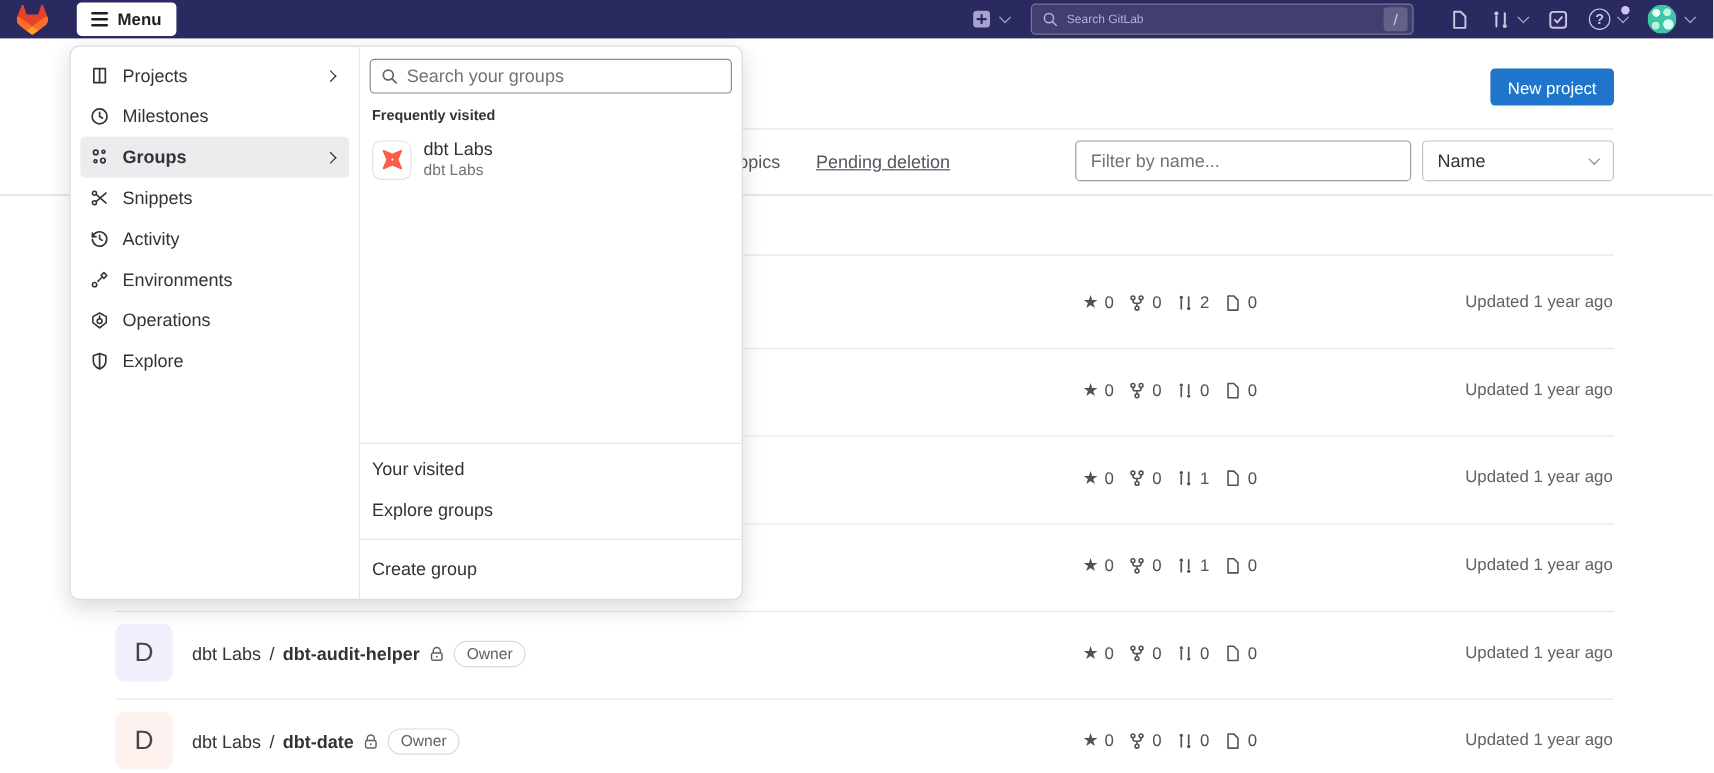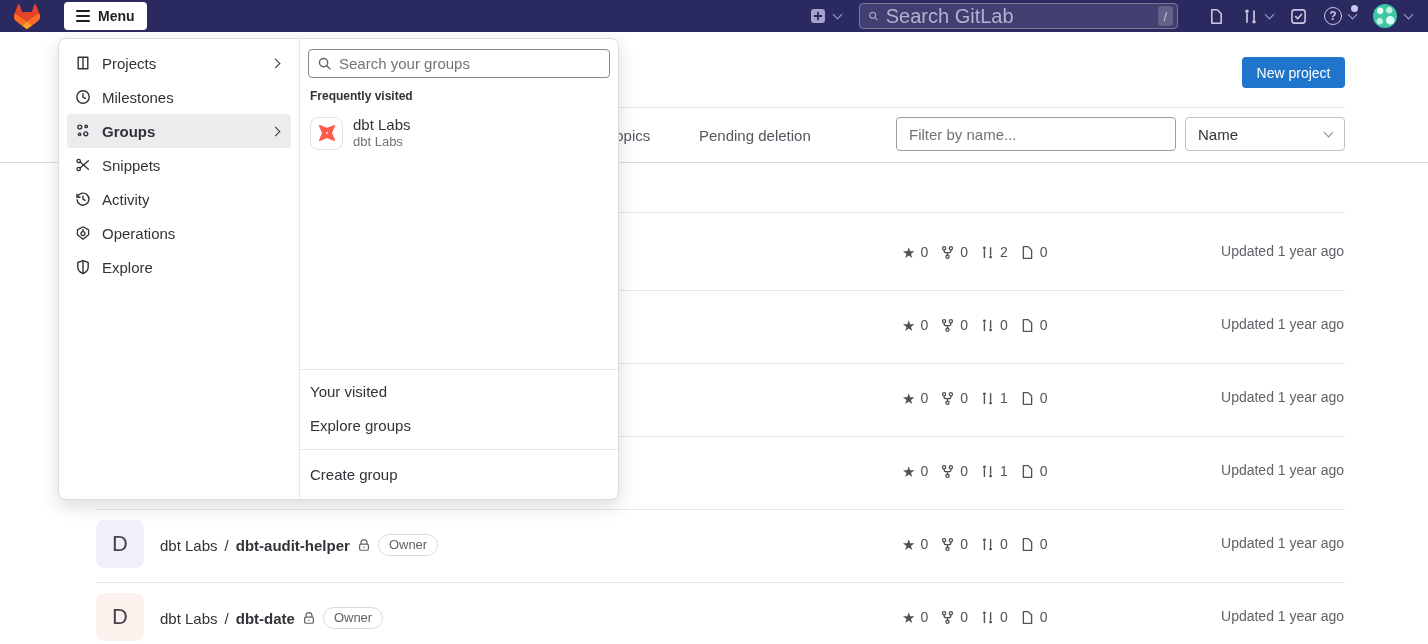--- a/index.html
+++ b/index.html
@@ -10,21 +10,21 @@
   
   .navbar { position:absolute; left:0; top:0; width:1428px; height:32px; background:#2b2a60; display:flex; align-items:center; z-index:30; }
   .logo-wrap { margin-left:14px; width:26px; height:25px; display:flex; align-items:center; cursor:pointer; }
   .menu-btn { margin-left:24px; height:28px; background:#fff; border-radius:4px; display:flex; align-items:center; gap:8px; padding:0 12px; cursor:pointer; }
   .menu-btn .burger { display:flex; flex-direction:column; gap:3px; }
   .menu-btn .burger i { display:block; width:14px; height:2px; background:#1f1e24; border-radius:1px; }
   .menu-btn span { font-size:14px; font-weight:700; color:#1f1e24; }
   .nav-right { position:absolute; right:16px; top:0; height:32px; display:flex; align-items:center; }
   .chev { width:7px; height:7px; border-right:1.6px solid #a6a4cc; border-bottom:1.6px solid #a6a4cc; transform:rotate(45deg); margin-top:-4px; }
   .nav-search { margin-left:18px; width:319px; height:26px; background:rgba(255,255,255,.10); border:1px solid #797798; border-radius:4px; display:flex; align-items:center; padding:0 4px 0 8px; gap:7px; }
-  .nav-search input { flex:1; background:transparent; border:none; outline:none; font-size:20px; color:#c9c7e3; font-family:"Liberation Sans",sans-serif; }
+  .nav-search input { flex:1; background:transparent; border:none; outline:none; font-size:10px; color:#c9c7e3; font-family:"Liberation Sans",sans-serif; }
   .nav-search input::placeholder { color:#b3b1d0; }
   .slash-badge { width:20px; height:20px; border-radius:3px; background:rgba(255,255,255,.18); color:#cac8e4; font-size:13px; display:flex; align-items:center; justify-content:center; }
   .nav-ics { display:flex; align-items:center; margin-left:16px; }
   .nav-ic { display:flex; align-items:center; cursor:pointer; margin-left:17px; position:relative; }
   .help-dot { position:absolute; right:-2px; top:-2px; width:7px; height:7px; border-radius:50%; background:#cbc8ef; }
   .q-circle { width:18px; height:18px; border-radius:50%; border:1.6px solid #c9c7e3; color:#c9c7e3; font-size:12px; font-weight:700; display:flex; align-items:center; justify-content:center; }
   .nav-avatar { width:24px; height:24px; border-radius:50%;
     background: radial-gradient(circle at 30% 28%, #eafff8 0 3px, transparent 3.5px),
                 radial-gradient(circle at 72% 68%, #d8fff3 0 4px, transparent 4.5px),
                 radial-gradient(circle at 68% 26%, #bdf2df 0 3px, transparent 3.5px),
@@ -140,21 +140,21 @@
           <span class="chev" style="margin-left:8px"></span>
         </span>
       </div>
     </div>
   </div>
 
   <button class="new-project-btn">New project</button>
   <div class="hline" style="left:96px; top:107px; width:1249px;"></div>
 
   <div class="tab" style="left:556px;">Explore topics</div>
-  <div class="tab" style="left:699px;">Pending deletion</div>
+  <div class="tab" style="left:680px;text-decoration:underline;">Pending deletion</div>
   <input class="filter-input" type="text" placeholder="Filter by name..." style="">
   <div class="name-dd">
     <span>Name</span>
     <span class="dchev"></span>
   </div>
   <div class="hline" style="left:0; top:162px; width:1428px; background:#dbdbdd;"></div>
 
   <div class="hline" style="left:96px; top:212px; width:1249px; background:#e8e8ea;"></div>
   <div class="hline" style="left:96px; top:290px; width:1249px; background:#e8e8ea;"></div>
   <div class="hline" style="left:96px; top:363px; width:1249px; background:#e8e8ea;"></div>
@@ -416,20 +416,29 @@
       <div class="menu-item">
         <svg width="16" height="16" viewBox="0 0 16 16">
             <path d="M2.3 6.2A6 6 0 1 1 2 8.6" fill="none" stroke="#333238" stroke-width="1.4" stroke-linecap="round"></path>
             <path d="M2 3.2v3h3" fill="none" stroke="#333238" stroke-width="1.4" stroke-linecap="round" stroke-linejoin="round"></path>
             <path d="M8 5.2V8l2.2 1.3" fill="none" stroke="#333238" stroke-width="1.4" stroke-linecap="round"></path>
           </svg>
         <span>Activity</span>
       </div>
       <div class="menu-item">
         <svg width="16" height="16" viewBox="0 0 16 16">
+            <path d="M9.2 4.6 11.6 2.2 14 4.6 11.6 7z" fill="none" stroke="#333238" stroke-width="1.3" stroke-linejoin="round"></path>
+            <circle cx="3.8" cy="12.2" r="1.8" fill="none" stroke="#333238" stroke-width="1.3"></circle>
+            <circle cx="6.9" cy="9.1" r="0.9" fill="#333238"></circle>
+            <path d="M7.9 8.1l1.6-1.6" stroke="#333238" stroke-width="1.3" stroke-linecap="round"></path>
+          </svg>
+        <span>Environments</span>
+      </div>
+      <div class="menu-item">
+        <svg width="16" height="16" viewBox="0 0 16 16">
             <path d="M8 1.8l5.6 3.1v4.9L8 14.2 2.4 9.8V4.9z" fill="none" stroke="#333238" stroke-width="1.3" stroke-linejoin="round"></path>
             <circle cx="8" cy="8.6" r="2" fill="none" stroke="#333238" stroke-width="1.3"></circle>
             <path d="M8 4.4v2.2" stroke="#333238" stroke-width="1.3" stroke-linecap="round"></path>
           </svg>
         <span>Operations</span>
       </div>
       <div class="menu-item">
         <svg width="16" height="16" viewBox="0 0 16 16">
             <path d="M8 1.6l5.2 1.9v4.4c0 3.3-2.2 5.4-5.2 6.6-3-1.2-5.2-3.3-5.2-6.6V3.5z" fill="none" stroke="#333238" stroke-width="1.4" stroke-linejoin="round"></path>
             <path d="M8 1.6v13" stroke="#333238" stroke-width="1.4"></path>

